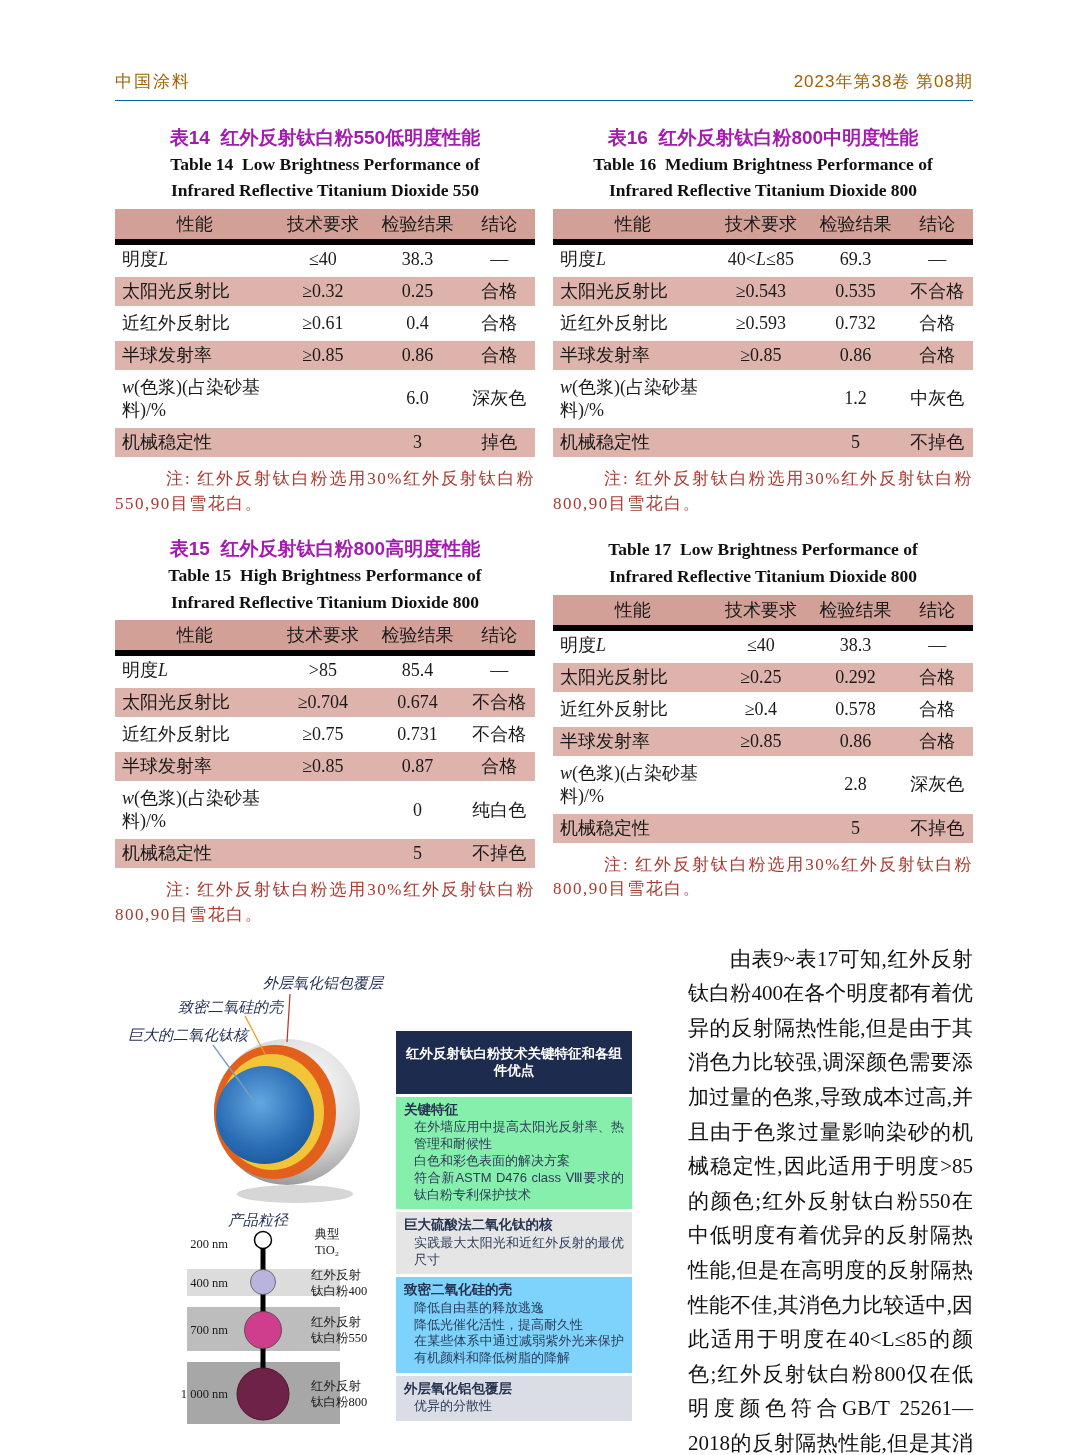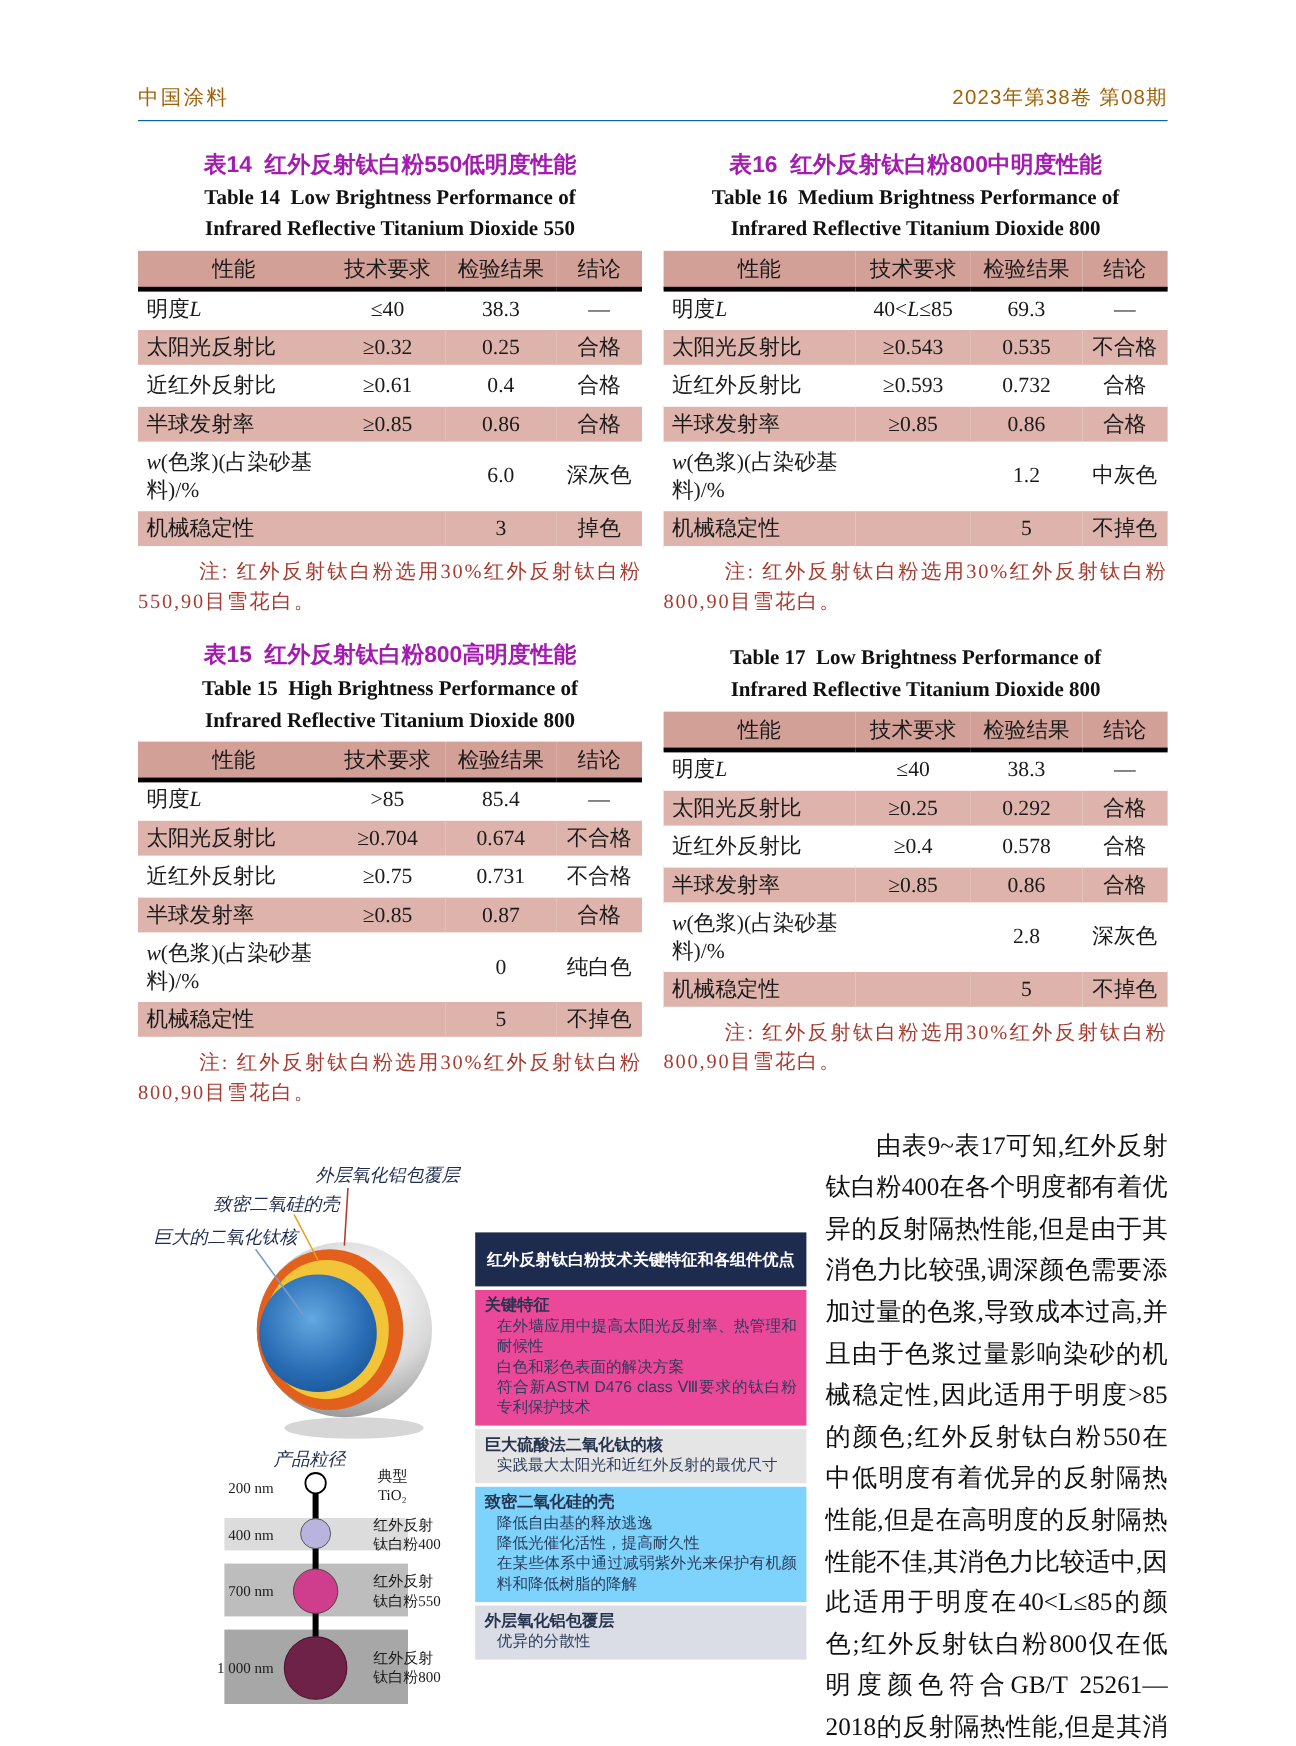--- a/index.html
+++ b/index.html
@@ -17,40 +17,40 @@
   .tables-grid { display:grid; grid-template-columns:420px 420px; column-gap:18px;
                  row-gap:20px; margin-top:24px; }
   .t-title-cn { text-align:center; font-weight:bold; font-size:19px; color:#a21caf;
                 line-height:1.35; white-space:pre-wrap; }
   .t-title-en { text-align:center; font-weight:bold; font-size:17.5px; color:#111;
                 font-family:"Liberation Serif", serif; line-height:1.52; white-space:pre-wrap; }
   table.ptable { width:100%; border-collapse:collapse; margin-top:5px; }
   table.ptable col.c1{width:38%} table.ptable col.c2{width:23%}
   table.ptable col.c3{width:22%} table.ptable col.c4{width:17%}
   table.ptable th { background:#d3a098; font-weight:normal; font-size:18px; color:#1a1a1a;
-                    padding:3px 2px; border-bottom:4px solid #000000; }
+                    padding:3px 2px; border-bottom:6px solid #000000; }
   table.ptable td { font-family:"Liberation Serif", serif; font-size:18px; color:#1a1a1a;
                     text-align:center; padding:3px 3px; line-height:1.28;
                     border-bottom:3px solid #fff; }
   table.ptable td:first-child { text-align:left; padding-left:7px; }
   table.ptable tbody tr:nth-child(even) td { background:#ddb3ab; }
   .t-note { margin-top:7px; color:#a83b30; font-family:"Liberation Serif", serif;
             font-size:17px; line-height:1.45; text-indent:3em; text-align:justify;
             letter-spacing:1.5px; }
 
   
   .bottom { display:flex; align-items:flex-start; margin-top:14px; }
   .figure-zone { position:relative; width:573px; height:505px; flex:0 0 573px; }
   .figure-zone svg { position:absolute; left:0; top:0; }
 
-  .panel { position:absolute; left:281px; top:89px; width:276px; }
+  .panel { position:absolute; left:281px; top:89px; width:236px; }
   .panel-head { background:#1d2b4f; color:#fff; font-weight:bold; font-size:13.5px;
                 text-align:center; padding:14px 5px; line-height:1.3; }
   .panel-sec { padding:4px 8px 6px 8px; margin-top:3px; }
-  .sec-0 { background:#ec4899; } .sec-1 { background:#e5e5e5; }
+  .sec-0 { background:#86efac; } .sec-1 { background:#e5e5e5; }
   .sec-2 { background:#7dd3fc; } .sec-3 { background:#dadde5; }
   .sec-h { font-weight:bold; color:#273450; font-size:13.5px; line-height:1.35; }
   .sec-item { color:#2e3d5c; font-size:13px; line-height:1.3; padding-left:10px;
               text-align:justify; }
 
   .fig-caption-cn { text-align:center; font-weight:bold; font-size:19px; color:#111;
                     margin-top:10px; white-space:pre-wrap; }
 
   .main-text { width:285px; font-size:21px; line-height:34.6px; text-align:justify;
                text-indent:2em; color:#111; font-family:"Liberation Serif", serif; }

